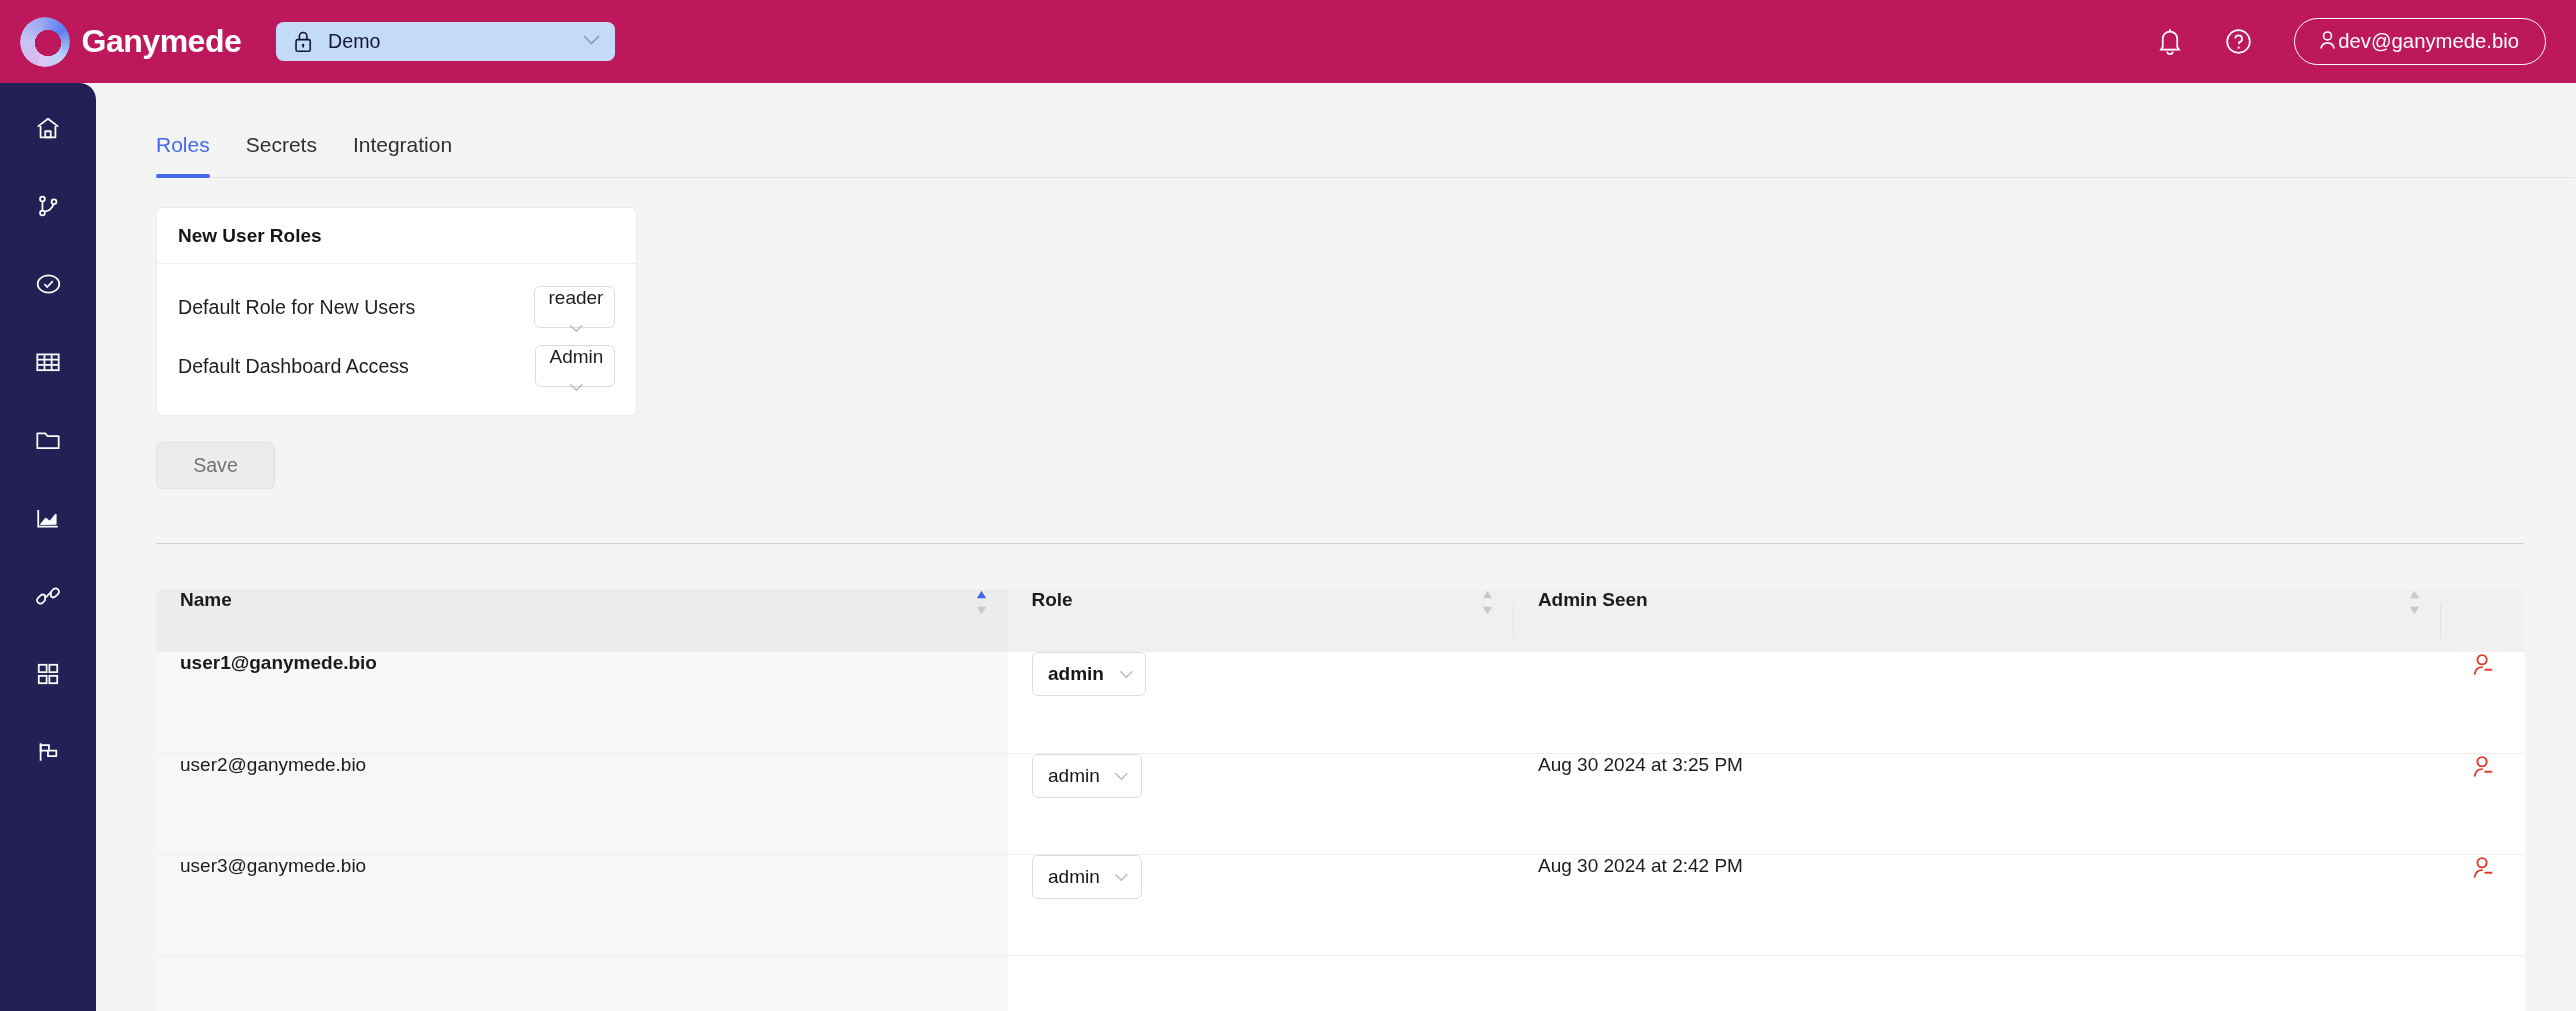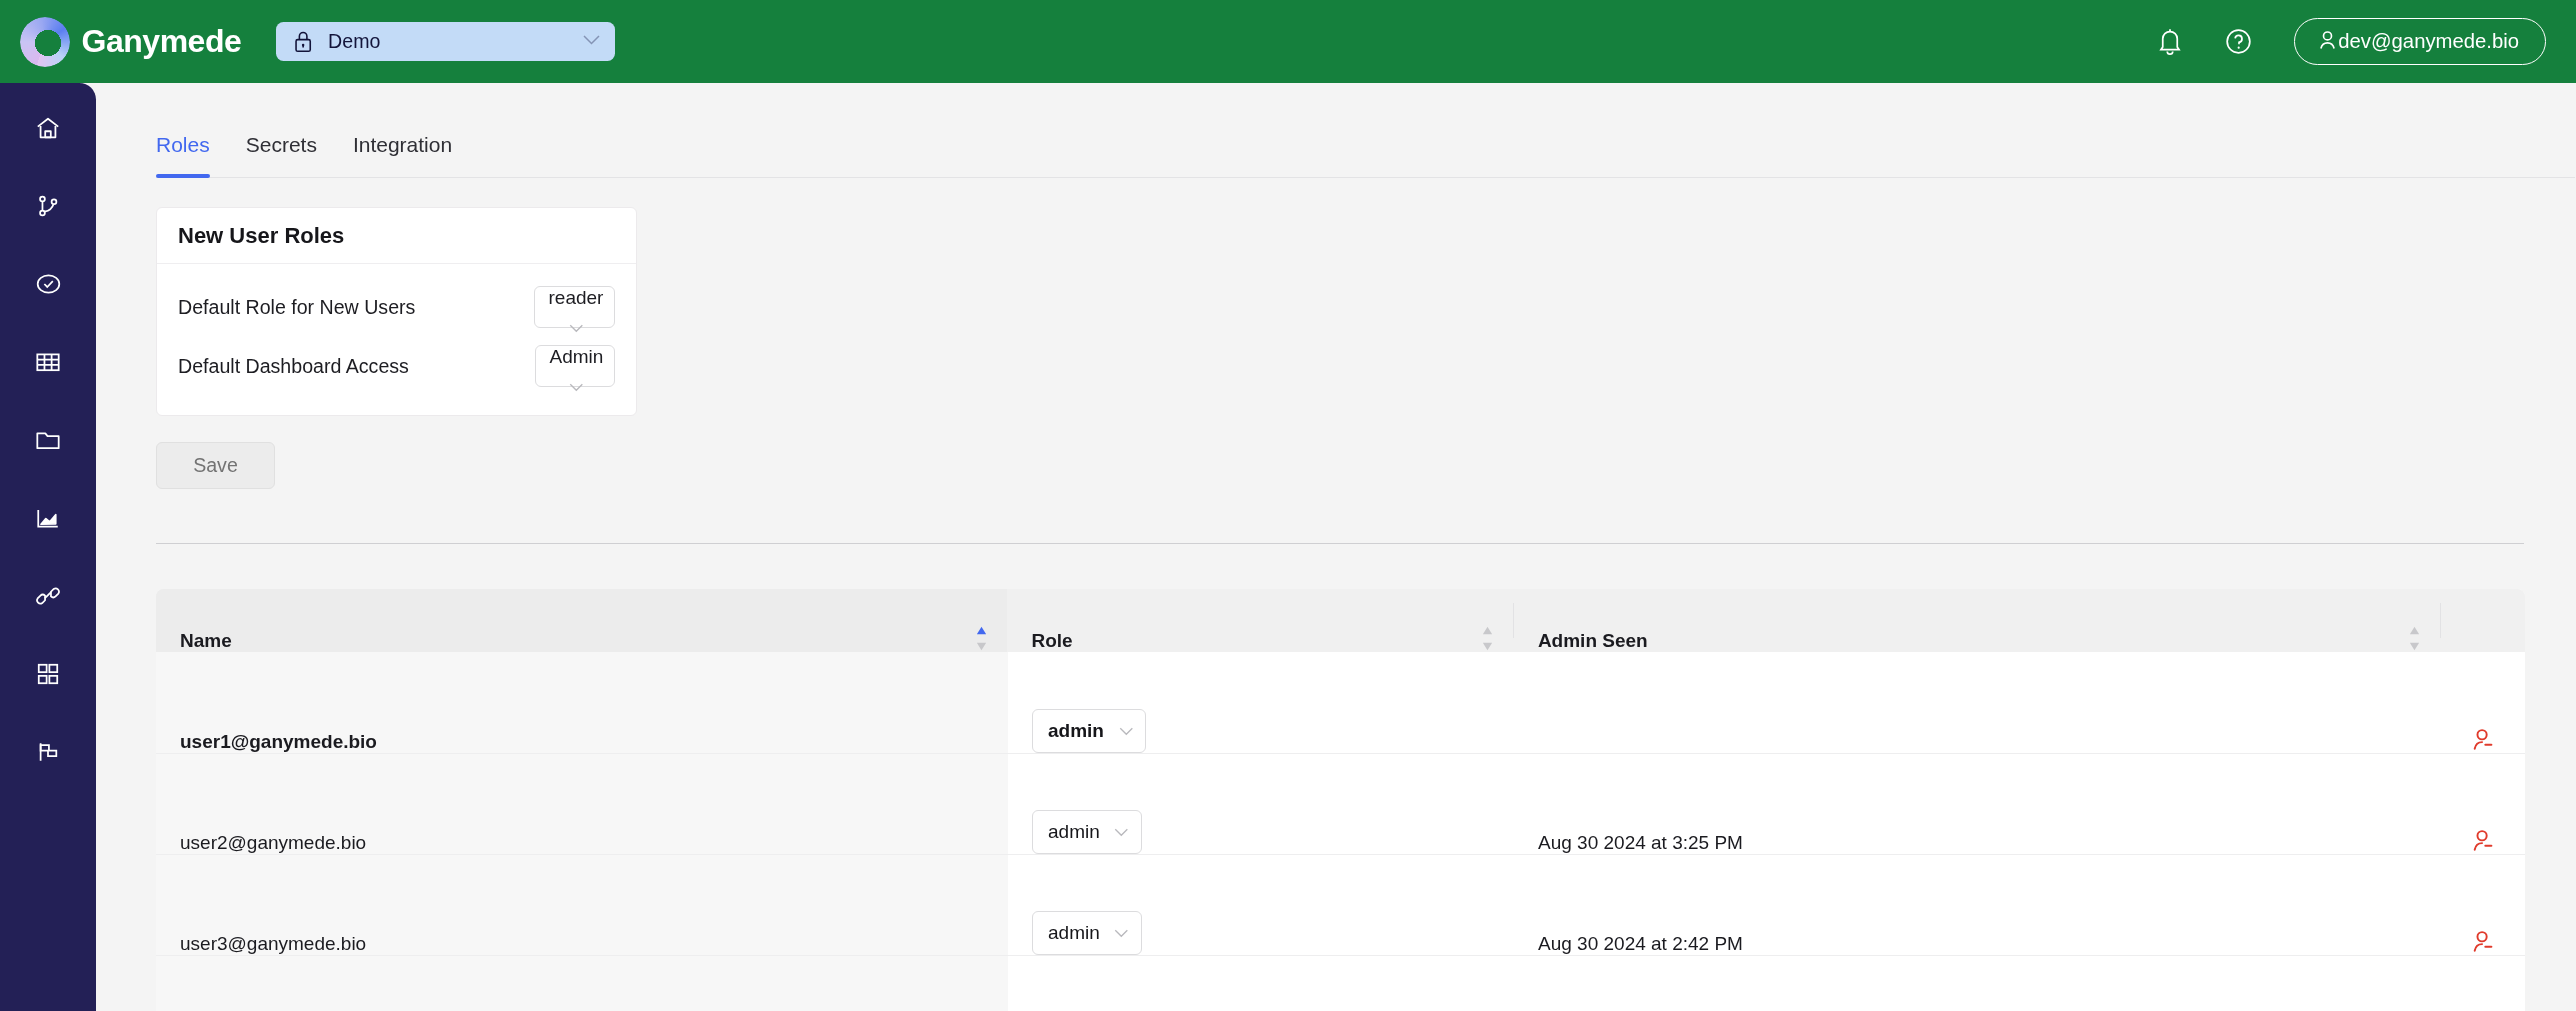--- a/index.html
+++ b/index.html
@@ -7,21 +7,21 @@
     width: 2576px; height: 1011px;
     background: #f4f4f4;
     font-family: "Liberation Sans", sans-serif;
     overflow: hidden;
   }
 
   
   .topbar {
     position: absolute; top: 0; left: 0;
     width: 2576px; height: 83px;
-    background: #15803d;
+    background: #be185d;
     display: flex; align-items: center;
     z-index: 20;
   }
   .logo-wrap { display: flex; align-items: center; margin-left: 19.6px; }
   .logo-mark { width: 50px; height: 50px; position: relative; }
   .logo-ring {
     width: 50px; height: 50px; border-radius: 50%;
     background: conic-gradient(from 200deg, #d9b8ef 0deg, #c9c4f4 70deg,
                  #9aa8f2 150deg, #5b7ef0 215deg, #b9d2f8 290deg, #e3c4f2 360deg);
     -webkit-mask: radial-gradient(circle at 56% 52%, transparent 0 13px, #000 13px);
@@ -99,21 +99,21 @@
   .card {
     margin-left: 60px; margin-top: 29px;
     width: 481px;
     background: #ffffff;
     border: 0.8px solid #eceaec;
     border-radius: 6px;
   }
   .card-head {
     height: 56px; display: flex; align-items: center;
     padding-left: 21px; border-bottom: 0.8px solid #efeef0;
-    font-size: 22px; font-weight: bold; color: #16161a;
+    font-size: 19px; font-weight: bold; color: #16161a;
   }
   .card-body { padding: 13.6px 21px 19.6px 21px; }
   .form-row {
     display: flex; align-items: center; justify-content: space-between;
     height: 59px;
   }
   .form-label { font-size: 19.6px; color: #1d1d22; }
   .mini-select {
     display: flex; align-items: center; gap: 13.6px;
     height: 42px; padding: 0 10.6px 0 13.6px;
@@ -141,21 +141,21 @@
     margin-left: 60px; margin-top: 45px;
     width: 2369px;
     background: #fbfbfb;
     border-radius: 7.5px;
     overflow: hidden;
   }
   .trow { display: flex; align-items: stretch; }
   .thead { background: #f0f0f0; height: 63px; }
   .thead .cell { font-size: 19px; font-weight: bold; color: #1b1b20; }
   .cell {
-    display: flex; align-items: flex-end;
+    display: flex; align-items: flex-start;
     font-size: 19px; color: #1b1b20; gap: 7px;
   }
   .c-name   { width: 852px; padding-left: 24px; }
   .c-role   { width: 506px;  padding-left: 24px; }
   .c-seen   { width: 927px; padding-left: 24px; }
   .c-act    { width: 84px;  justify-content: center; }
 
   .thead .c-name { background: #ececec; }
   .tbody .c-name { background: #f7f7f7; }
 

